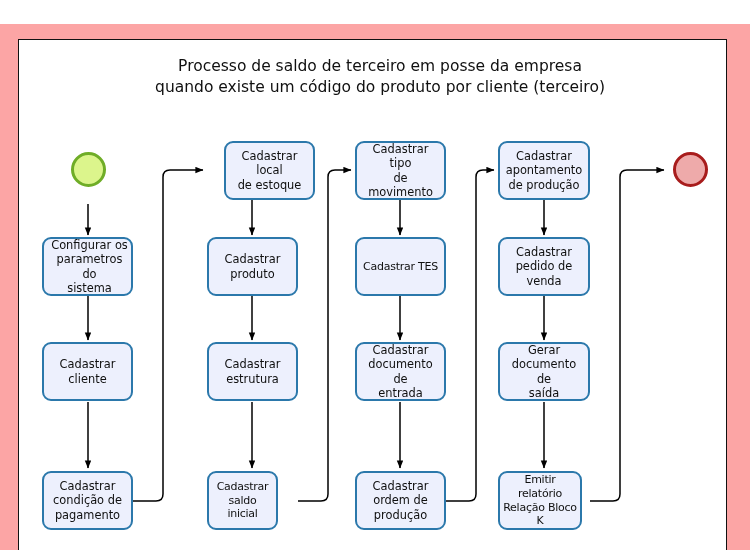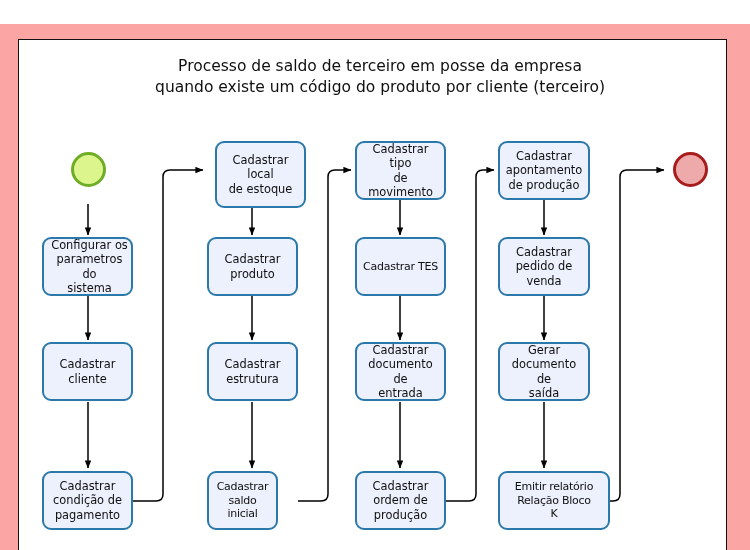--- a/index.html
+++ b/index.html
@@ -133,21 +133,21 @@
 
   <div class="node" style="left:42px; top:213px; width:91px; height:59px;padding-left:7px;">Configurar os
 parametros do
 sistema</div>
   <div class="node" style="left:42px; top:318px; width:91px; height:59px;">Cadastrar
 cliente</div>
   <div class="node" style="left:42px; top:447px; width:91px; height:59px;">Cadastrar
 condição de
 pagamento</div>
 
-  <div class="node" style="left:215px; top:117px; width:91px; height:67px;">Cadastrar local
+  <div class="node" style="left:224px; top:117px; width:91px; height:59px;">Cadastrar local
 de estoque</div>
   <div class="node" style="left:207px; top:213px; width:91px; height:59px;">Cadastrar
 produto</div>
   <div class="node" style="left:207px; top:318px; width:91px; height:59px;">Cadastrar
 estrutura</div>
   <div class="node tight" style="left:207px; top:447px; width:71px; height:59px;">Cadastrar saldo
 inicial</div>
 
   <div class="node tight" style="left:355px; top:213px; width:91px; height:59px;">Cadastrar TES</div>
   <div class="node" style="left:355px; top:117px; width:91px; height:59px;">Cadastrar tipo
@@ -161,17 +161,17 @@
 
   <div class="node" style="left:498px; top:117px; width:92px; height:59px;">Cadastrar
 apontamento
 de produção</div>
   <div class="node" style="left:498px; top:213px; width:92px; height:59px;">Cadastrar
 pedido de
 venda</div>
   <div class="node" style="left:498px; top:318px; width:92px; height:59px;">Gerar
 documento de
 saída</div>
-  <div class="node tight" style="left:498px; top:447px; width:112px; height:59px;">Emitir relatório
+  <div class="node tight" style="left:498px; top:447px; width:84px; height:59px;">Emitir relatório
 Relação Bloco
 K</div>
 
 </div>
 
 </body></html>

